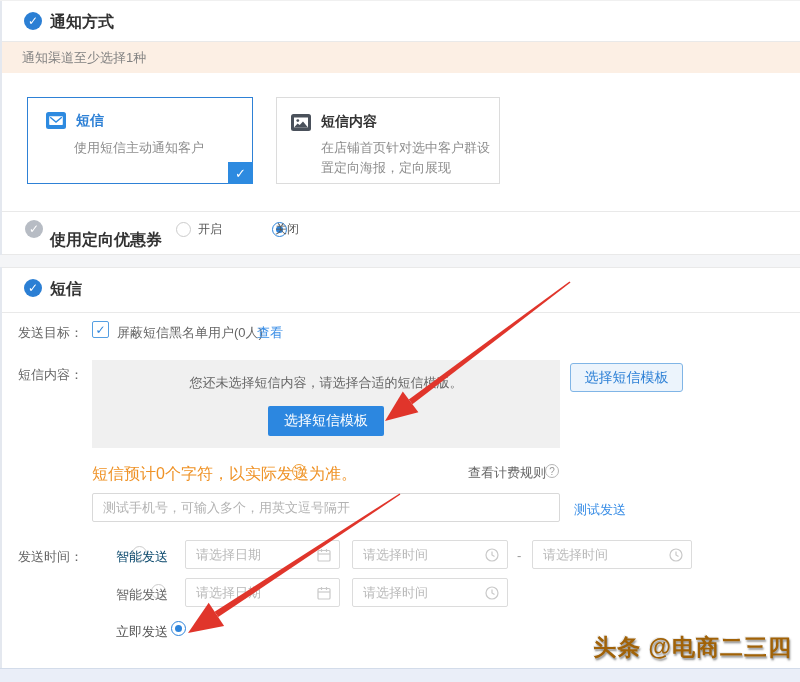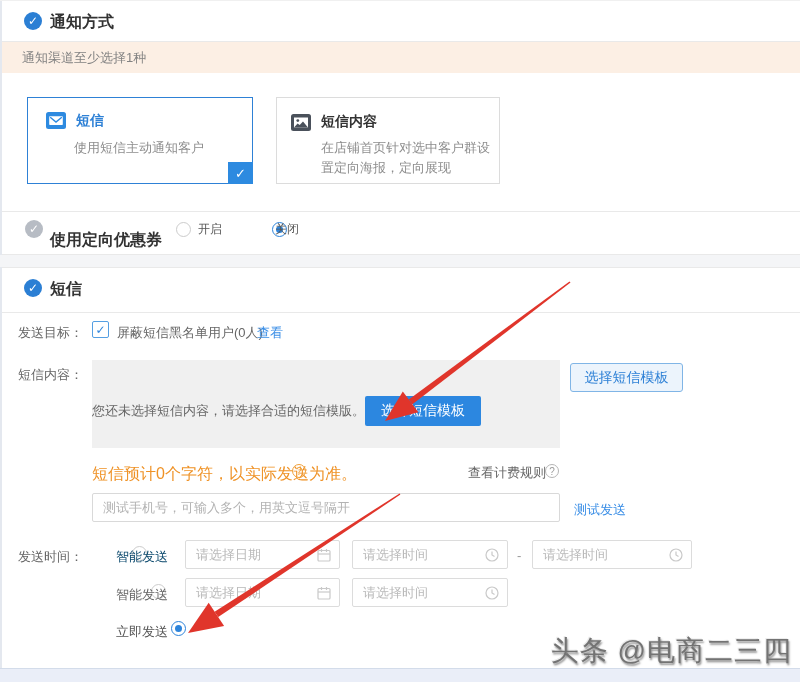--- a/index.html
+++ b/index.html
@@ -30,21 +30,21 @@
   .radio.sel { border-color:#2d84db; }
   .radio.sel::after { content:""; position:absolute; left:3px; top:3px; width:7px; height:7px;
                       border-radius:50%; background:#2d84db; }
   .opt-label { font-size:12px; color:#555; cursor:pointer; }
   .form-label { font-size:13px; color:#666; }
   .checkbox { position:absolute; width:17px; height:17px; border:1px solid #559fe2; border-radius:2px;
               background:#fff; color:#2d84db; font-size:12px; font-weight:bold;
               display:flex; align-items:center; justify-content:center; cursor:pointer; }
   .link { font-size:13px; color:#3a8ee6; cursor:pointer; text-decoration:none; }
   .graybox { position:absolute; left:92px; top:359px; width:468px; height:88px; background:#f0f0f0;
-             display:flex; flex-direction:row; align-items:center; }
+             display:flex; flex-direction:column; align-items:center; }
   .graybox .hint { margin-top:14px; font-size:13px; color:#666; }
   .btn-primary { margin-top:14px; width:116px; height:30px; background:#2c87e0; color:#fff;
                  border:none; border-radius:2px; font-size:14px; cursor:pointer;
                  font-family:inherit; }
   .btn-outline { position:absolute; left:570px; top:362px; width:113px; height:29px;
                  background:#ecf4fc; border:1px solid #80b5e6; border-radius:3px;
                  color:#2e81d6; font-size:14px; cursor:pointer; font-family:inherit; }
   .qicon { display:inline-flex; align-items:center; justify-content:center; width:14px; height:14px;
            border-radius:50%; border:1px solid; font-size:10px; cursor:pointer; vertical-align:-2px; }
   .qicon.orange { color:#f0a13c; border-color:#f0a13c; }
@@ -53,22 +53,22 @@
   .textinput { position:absolute; left:92px; top:492px; width:468px; height:29px;
                border:1px solid #d9d9d9; border-radius:2px; padding:0 10px; font-size:13px;
                color:#333; font-family:inherit; outline:none; }
   .textinput::placeholder { color:#b3b3b3; }
   .picker { position:absolute; height:29px; border:1px solid #dcdcdc; border-radius:2px; background:#fff; }
   .picker input { width:100%; height:100%; border:none; background:transparent; outline:none;
                   padding:0 30px 0 10px; font-size:13px; color:#333; font-family:inherit; cursor:pointer; }
   .picker input::placeholder { color:#b9b9b9; }
   .picker svg { position:absolute; right:7px; top:6px; pointer-events:none; }
   .dash { font-size:13px; color:#999; }
-  .watermark { position:absolute; right:8px; top:631px; font-size:28px; font-weight:normal;
-               color:#737373; letter-spacing:1px;
+  .watermark { position:absolute; right:8px; top:631px; font-size:23px; font-weight:bold;
+               color:#a16207; letter-spacing:1px;
                text-shadow:1px 2px 2px rgba(70,70,70,.6), -1px -1px 0 #ececec; }
   .botline { position:absolute; left:0; right:0; top:667px; height:1px; background:#d3dcea; }
   .botstrip { position:absolute; left:0; right:0; top:668px; bottom:0; background:#eaeef8; }
   .arrows { position:absolute; left:0; top:0; pointer-events:none; z-index:50; }
 </style>
 </head>
 <body>
 
 <div class="page">
   <div class="leftedge"></div>

